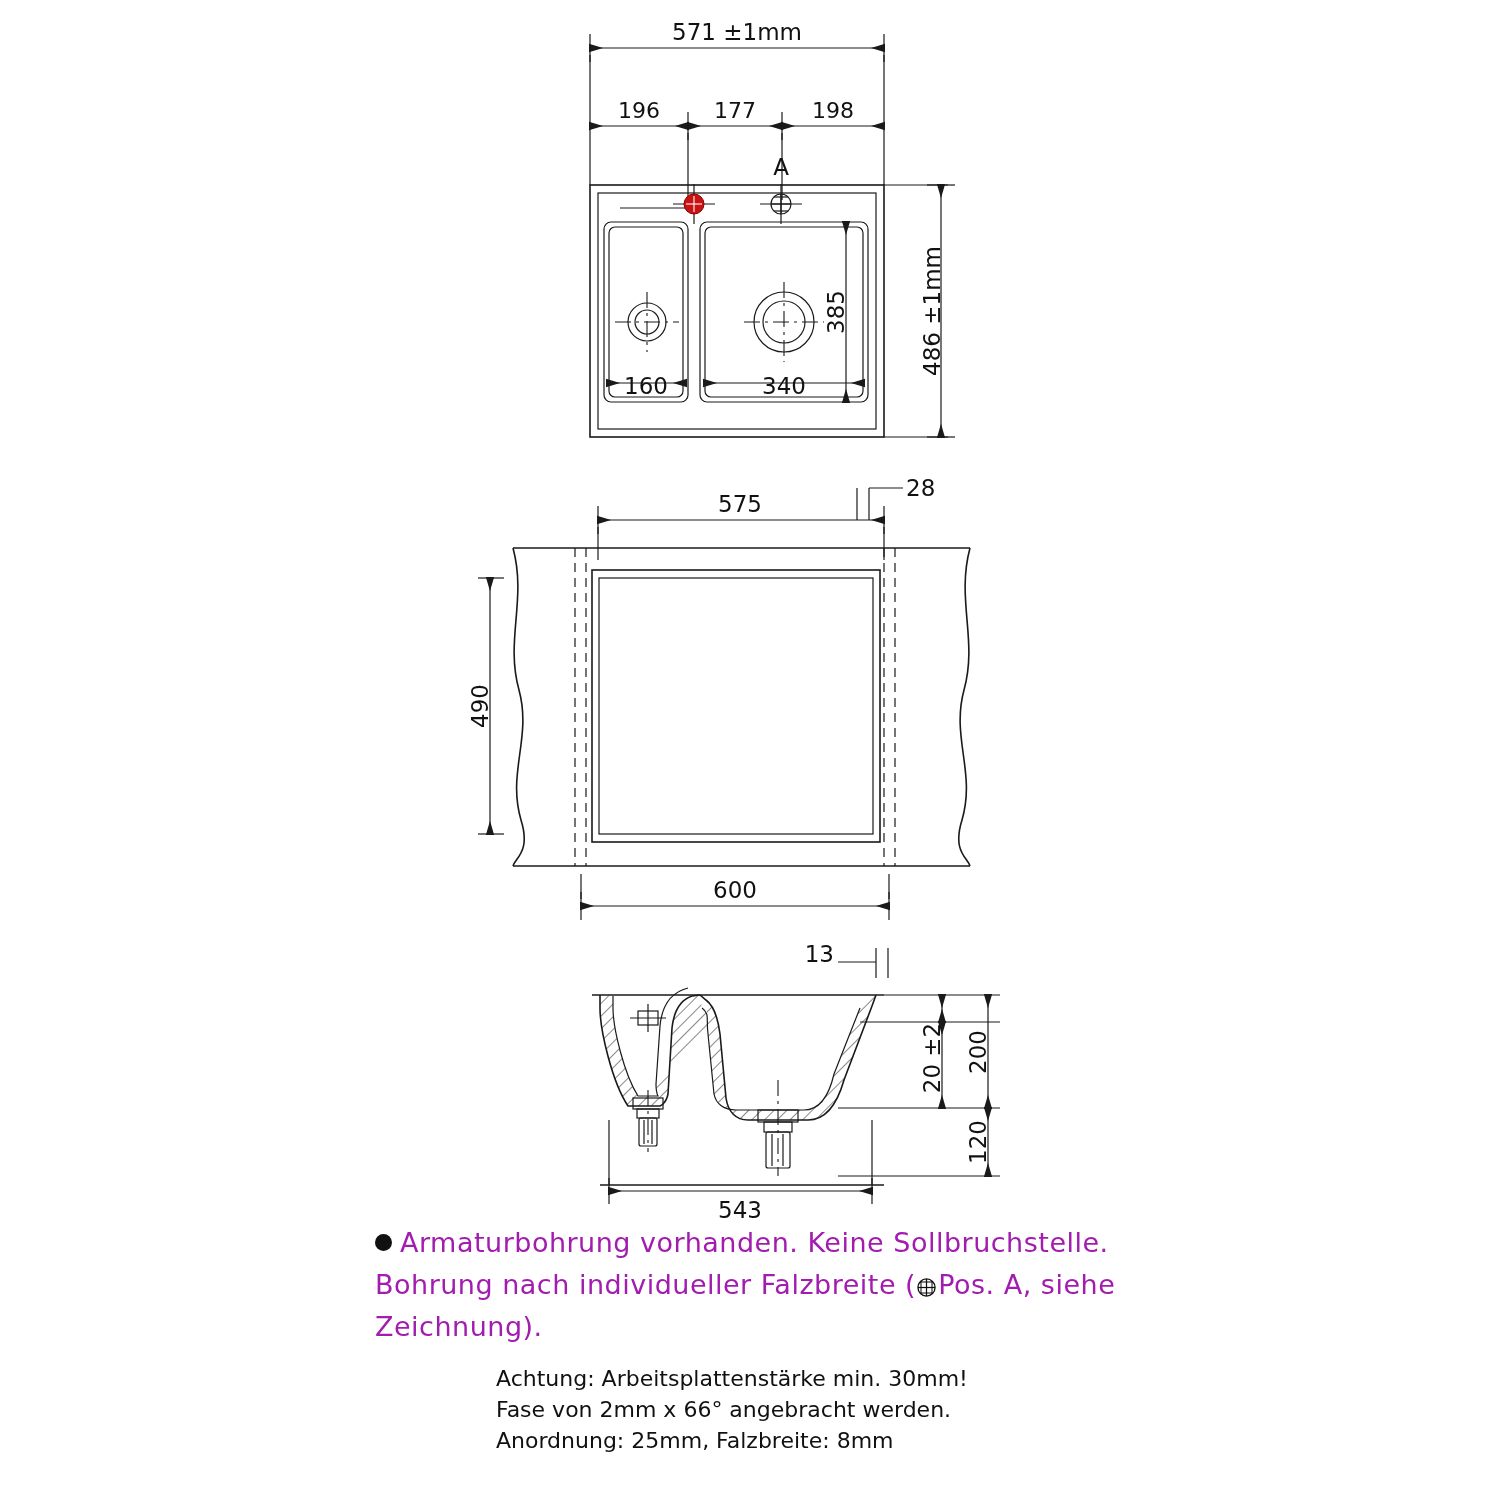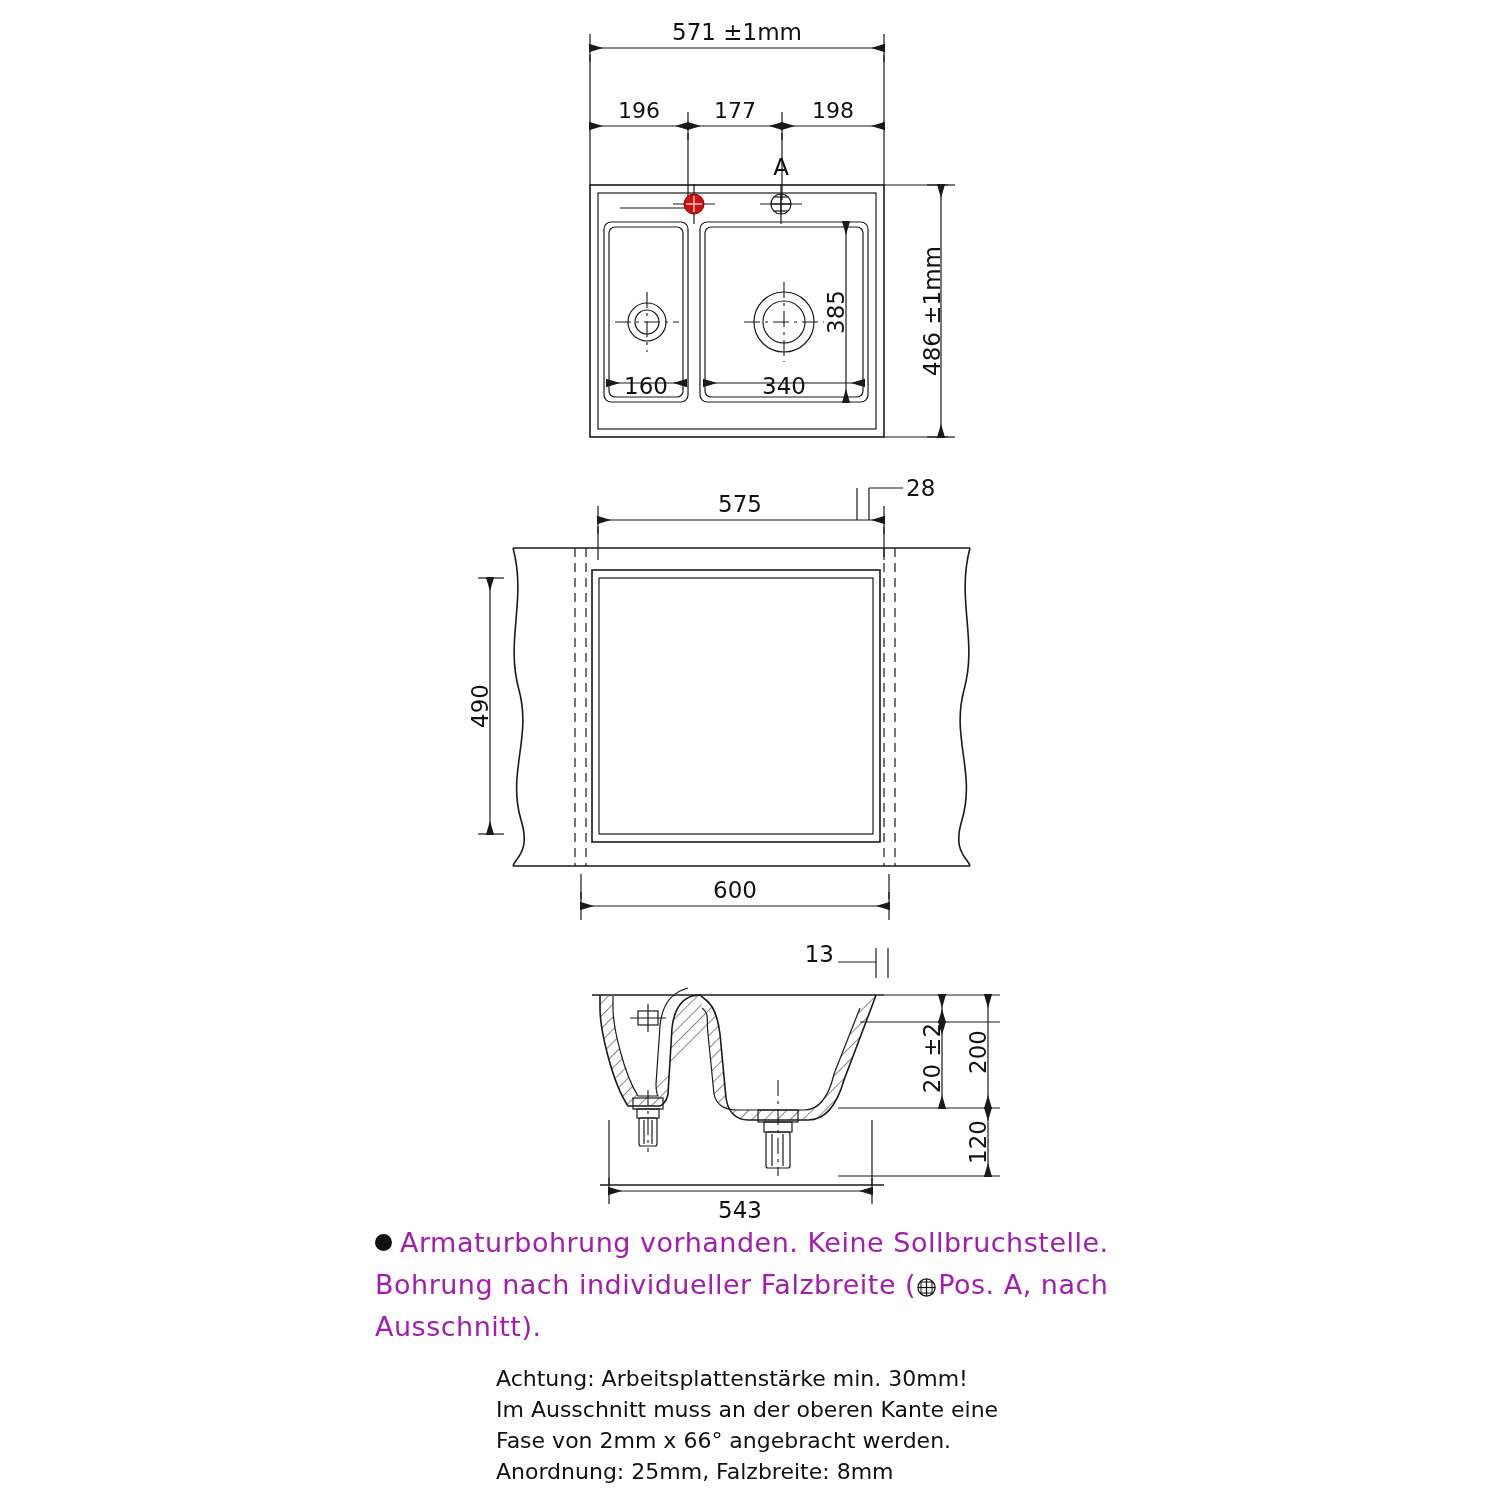--- a/index.html
+++ b/index.html
@@ -317,24 +317,23 @@
   <div class="note-block" id="bullet-note">
     <span class="dot"></span><span>Armaturbohrung vorhanden. Keine Sollbruchstelle.</span><br>
     <span>Bohrung nach individueller Falzbreite (</span><svg class="grid-glyph" viewBox="0 0 20 20">
         <circle cx="10" cy="10" r="9" fill="none" stroke="#111" stroke-width="1.4"></circle>
         <line x1="1" y1="10" x2="19" y2="10" stroke="#111" stroke-width="1.3"></line>
         <line x1="10" y1="1" x2="10" y2="19" stroke="#111" stroke-width="1.3"></line>
         <line x1="3.2" y1="4.2" x2="16.8" y2="4.2" stroke="#111" stroke-width="1.1"></line>
         <line x1="3.2" y1="15.8" x2="16.8" y2="15.8" stroke="#111" stroke-width="1.1"></line>
         <line x1="4.2" y1="3.2" x2="4.2" y2="16.8" stroke="#111" stroke-width="1.1"></line>
         <line x1="15.8" y1="3.2" x2="15.8" y2="16.8" stroke="#111" stroke-width="1.1"></line>
-      </svg><span>Pos. A, nach</span><br>
-    <span>Ausschnitt).</span>
+      </svg><span>Pos. A, siehe</span><br>
+    <span>Zeichnung).</span>
   </div>
 
   <div class="note-block" id="attention-note">
     <div>Achtung: Arbeitsplattenstärke min. 30mm!</div>
-    <div>Im Ausschnitt muss an der oberen Kante eine</div>
     <div>Fase von 2mm x 66° angebracht werden.</div>
     <div>Anordnung: 25mm, Falzbreite: 8mm</div>
   </div>
 
 </div>
 
 </body></html>

